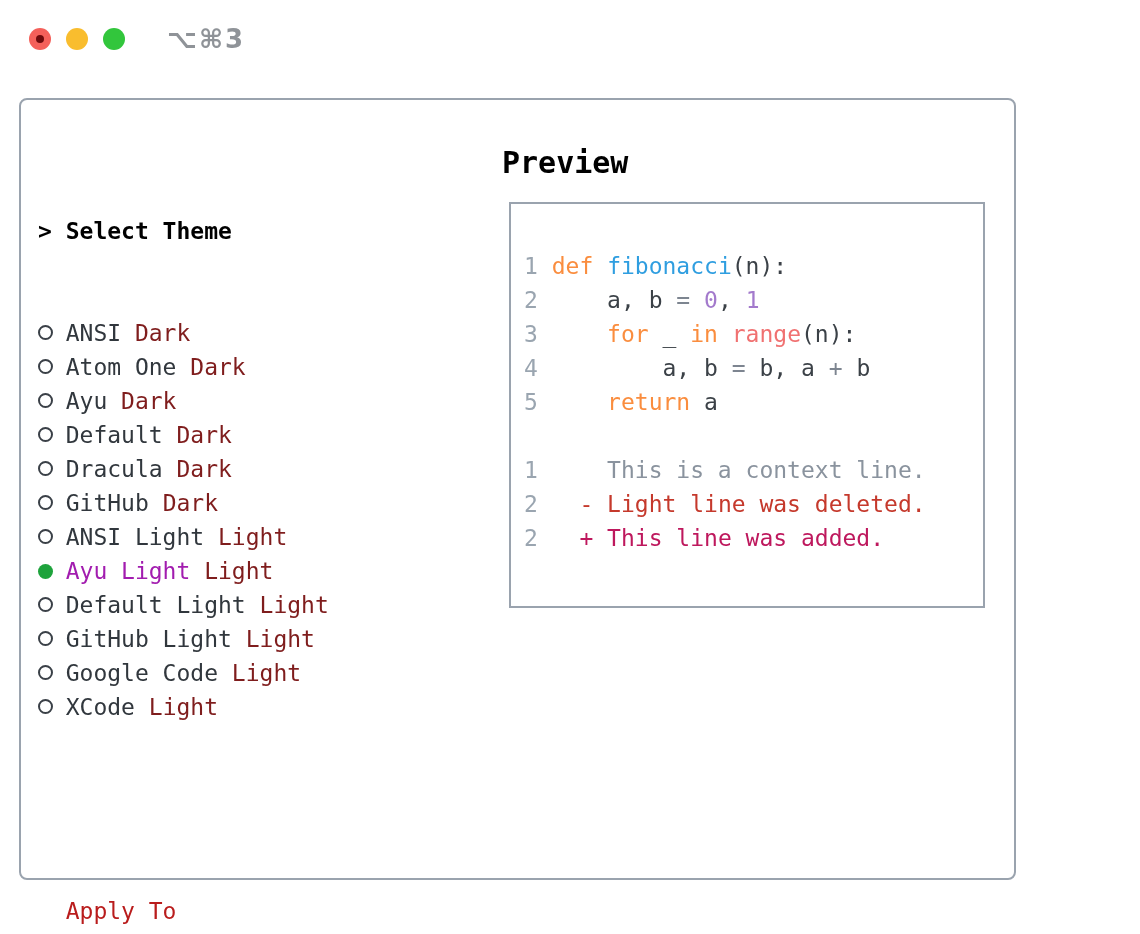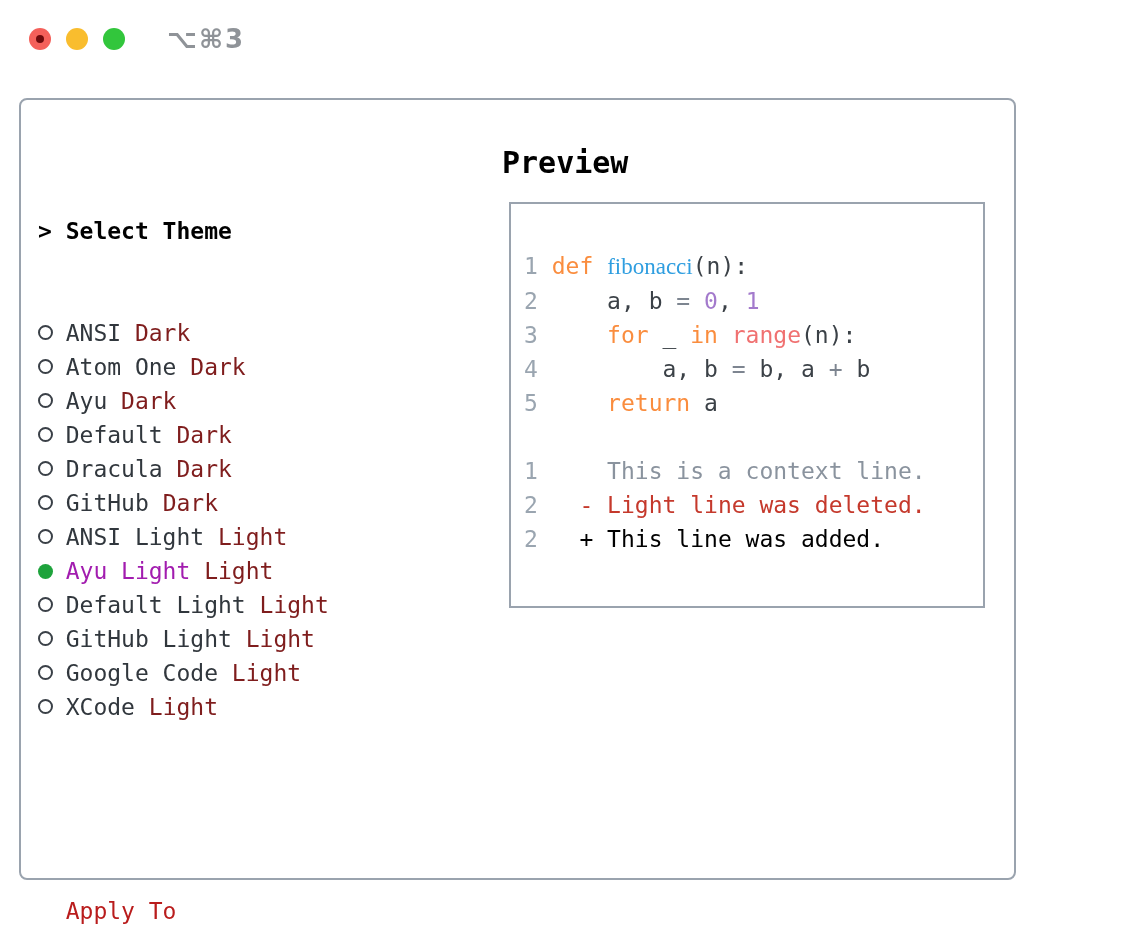--- a/index.html
+++ b/index.html
@@ -44,27 +44,27 @@
   .preview-label{position:absolute;left:502px;top:146px;font-size:30px;line-height:34px;font-weight:bold;color:#000000;}
   .preview-box{
     position:absolute;left:509px;top:202px;width:472px;height:402px;
     border:2px solid #9aa3ae;background:#ffffff;overflow:hidden;
   }
   .code{padding:45px 0 0 13px;font-size:23px;line-height:34px;}
   .cline{white-space:pre;min-height:34px;}
   .ln{color:#9aa5b0;}
   .pl{color:#3b4147;}
   .kw{color:#fa8d3e;}
-  .fn{color:#2f9ee0;font-family:Liberation Serif, serif;}
+  .fn{color:#2f9ee0;}
   .call{color:#f07171;}
   .num{color:#a37acc;}
   .op{color:#7d8590;}
   .ctx{color:#8a939e;text-align:center;}
   .del{color:#c5392c;}
-  .add{color:#000000;}
+  .add{color:#be185d;}
 </style>
 </head>
 <body>
 
 <div class="window">
 
   <div class="titlebar">
     <div class="lights">
       <button class="light close">
           <span class="inner-dot"></span>

